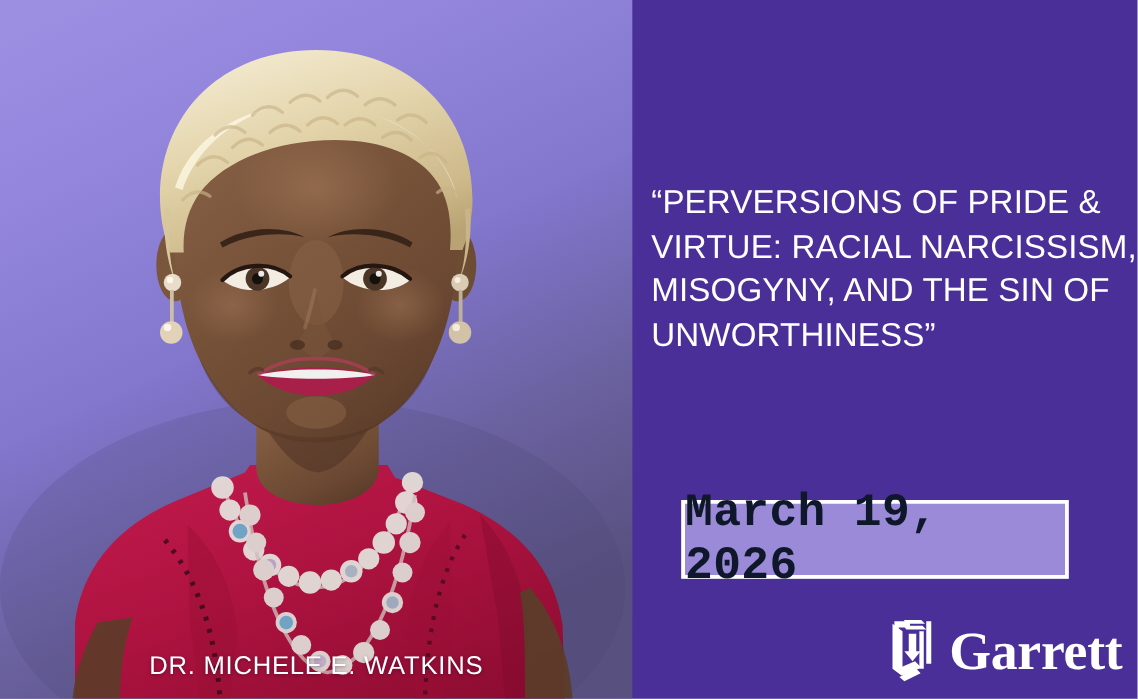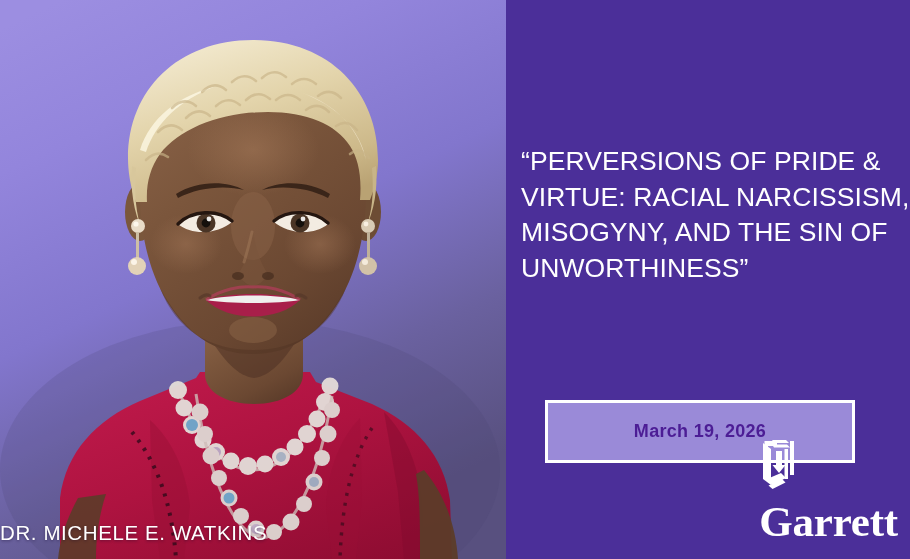--- a/index.html
+++ b/index.html
@@ -44,20 +44,21 @@
     width: 506px;
     height: 559px;
     display: block;
   }
 
   .photo-caption {
     position: absolute;
     left: 0;
     right: 0;
     bottom: 14px;
+    text-align: center;
     color: #ffffff;
     font-size: 20.5px;
     letter-spacing: 0.6px;
     font-weight: 300;
     font-family: "Liberation Sans", sans-serif;
     text-shadow: 0 1px 3px rgba(20,8,40,0.45);
     white-space: nowrap;
   }
 
   
@@ -106,35 +107,34 @@
     height: 63px;
     box-sizing: border-box;
     border: 3px solid #ffffff;
     background: #9a8ad8;
     display: flex;
     align-items: center;
     justify-content: center;
   }
 
   .date-box-inner {
-    color: #4c1d95;
-    font-size: 18px;
+    color: #0f172a;
+    font-size: 37px;
     font-weight: 700;
     letter-spacing: 0.3px;
-    font-family: Liberation Sans, sans-serif;
+    font-family: Liberation Mono, monospace;
   }
 
   .logo-lockup {
     position: absolute;
     right: 12px;
     bottom: 12px;
     display: flex;
-    align-items: flex-start;
+    align-items: flex-end;
     gap: 9px;
-    flex-direction: column;
   }
 
   .logo-mark {
     width: 40px;
     height: 56px;
     display: block;
   }
 
   .logo-wordmark {
     color: #ffffff;

